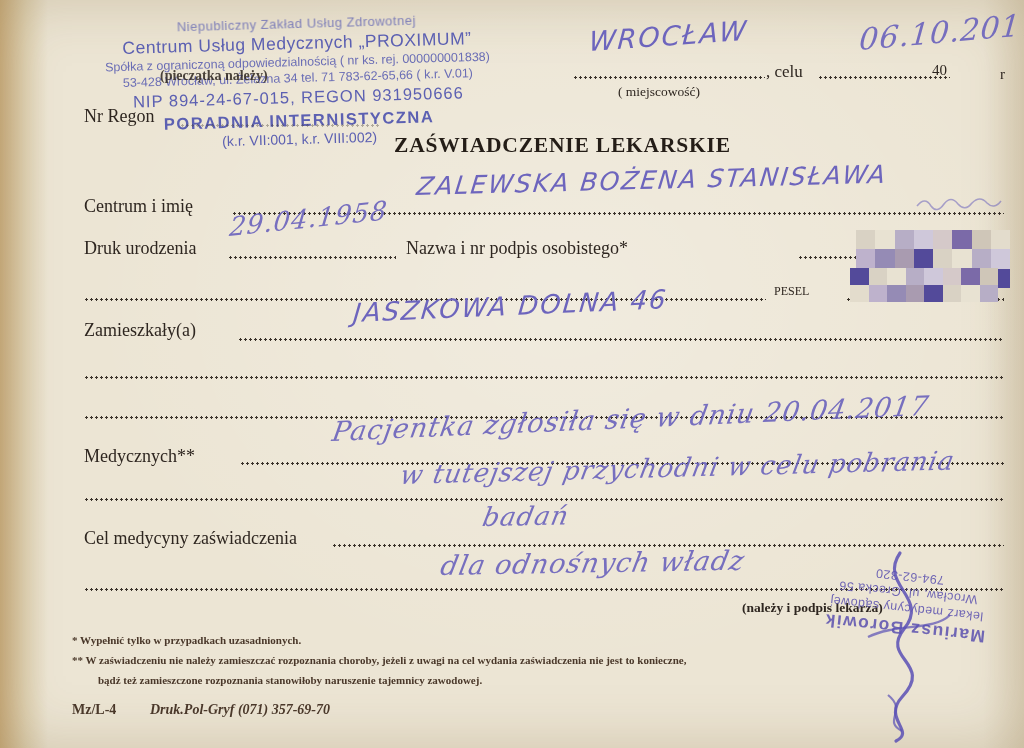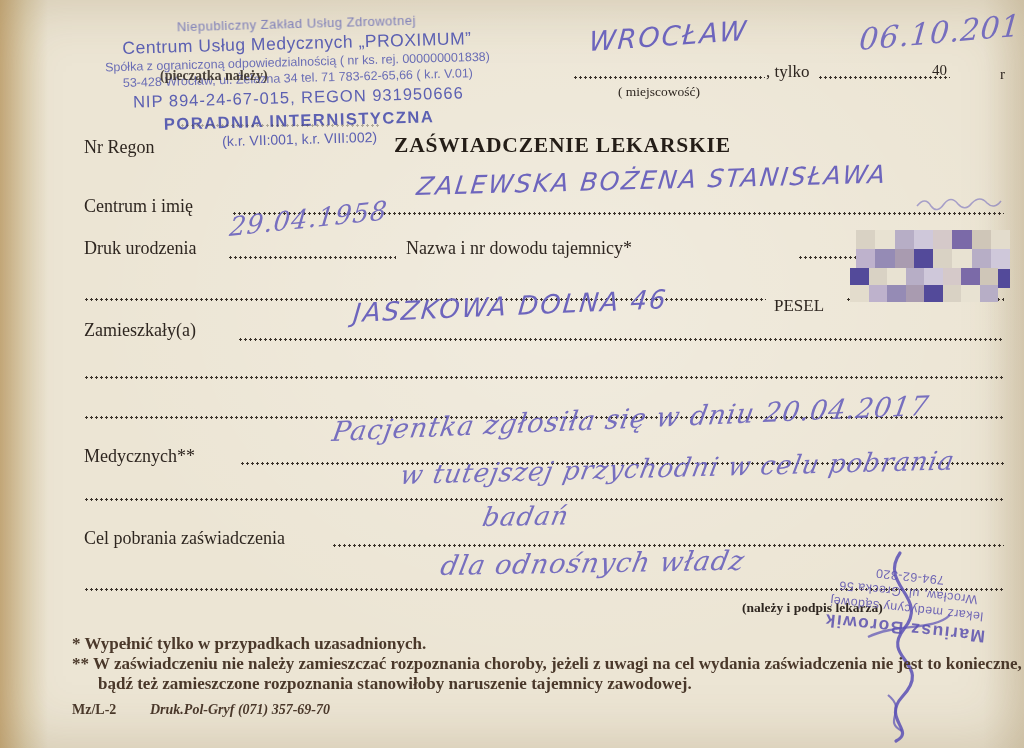--- a/index.html
+++ b/index.html
@@ -40,21 +40,21 @@
     letter-spacing:2px;transform-origin:left bottom;
   }
   .hw-cursive{
     font-family:"DejaVu Serif",serif;font-style:italic;
     letter-spacing:1px;transform-origin:left bottom;opacity:.92;
   }
   .title{
     font-size:21.5px;font-weight:bold;letter-spacing:.8px;color:#241d17;white-space:nowrap;
   }
   .foot{
-    font-size:17px;font-weight:bold;color:#4a382a;white-space:nowrap;
+    font-size:11px;font-weight:bold;color:#4a382a;white-space:nowrap;
   }
   .mosaic{display:grid;gap:0;}
   .mosaic div{width:100%;height:100%;}
   .doc-stamp{
     font-family:"Liberation Sans",sans-serif;color:#665cb2;text-align:center;
     transform:rotate(186deg);line-height:1.3;opacity:.92;
   }
   .doc-stamp .name{font-weight:bold;font-size:17.5px;letter-spacing:1.5px;}
   .doc-stamp .s{font-size:12.5px;letter-spacing:.5px;}
   svg{display:block;}
@@ -68,45 +68,45 @@
     <div class="l0">Niepubliczny Zakład Usług Zdrowotnej</div>
     <div class="l1">Centrum Usług Medycznych „PROXIMUM”</div>
     <div class="l2">Spółka z ograniczoną odpowiedzialnością ( nr ks. rej. 000000001838)</div>
     <div class="l3">53-428 Wrocław, ul. Żelazna 34  tel. 71 783-62-65,66 ( k.r. V.01)</div>
     <div class="l4">NIP 894-24-67-015, REGON 931950666</div>
     <div class="l5">PORADNIA INTERNISTYCZNA</div>
     <div class="l6">(k.r. VII:001, k.r. VIII:002)</div>
   </div>
   <div class="abs printed" style="left:160px;top:68px;font-size:14px;font-weight:bold;opacity:.85;">(pieczątka należy)</div>
 
-  <div class="abs label" style="left:84px;top:106px;margin-top:31px;">Nr Regon</div>
+  <div class="abs label" style="left:84px;top:106px;">Nr Regon</div>
   <div class="abs dotline" style="left:180px;top:124px;width:200px;opacity:.35;"></div>
 
   <div class="abs hw hw-caps" style="left:588px;top:26px;font-size:27px;transform:rotate(-4deg) skewX(-8deg);">WROCŁAW</div>
   <div class="abs dotline" style="left:573px;top:76px;width:192px;"></div>
   <div class="abs printed small" style="left:618px;top:84px;font-size:13.5px;">( miejscowość)</div>
-  <div class="abs label" style="left:766px;top:62px;font-size:17px;">, tylko</div>
+  <div class="abs label" style="left:766px;top:62px;font-size:17px;">, celu</div>
   <div class="abs dotline" style="left:818px;top:76px;width:132px;"></div>
   <div class="abs hw hw-cursive" style="left:858px;top:22px;font-size:30px;transform:rotate(-5deg) skewX(-10deg);">06.10.2017</div>
   <div class="abs printed" style="left:932px;top:62px;font-size:15px;">40</div>
   <div class="abs printed" style="left:1000px;top:66px;font-size:15px;">r</div>
 
   <div class="abs title" style="left:394px;top:133px;">ZAŚWIADCZENIE LEKARSKIE</div>
 
   <div class="abs label" style="left:84px;top:196px;">Centrum i imię</div>
   <div class="abs dotline" style="left:232px;top:212px;width:772px;"></div>
   <div class="abs hw hw-caps" style="left:415px;top:172px;font-size:25px;transform:rotate(-1.5deg) skewX(-8deg);">ZALEWSKA BOŻENA STANISŁAWA</div>
   <svg class="abs" style="left:915px;top:192px;opacity:.55;" width="100" height="22">
     <path d="M2,14 q8,-10 14,0 q6,8 13,-2 q7,-9 14,0 q7,8 14,-1 q8,-8 15,0 q7,7 14,-2" fill="none" stroke="#6d65bd" stroke-width="1.6"></path>
   </svg>
 
   <div class="abs label" style="left:84px;top:238px;">Druk urodzenia</div>
   <div class="abs hw hw-cursive" style="left:228px;top:212px;font-size:26px;transform:rotate(-6deg) skewX(-12deg);">29.04.1958</div>
   <div class="abs dotline" style="left:228px;top:256px;width:168px;"></div>
-  <div class="abs label" style="left:406px;top:238px;">Nazwa i nr dowodu tajemnicy*</div>
+  <div class="abs label" style="left:406px;top:238px;">Nazwa i nr podpis osobistego*</div>
   <div class="abs dotline" style="left:798px;top:256px;width:60px;"></div>
   <div class="abs mosaic" style="left: 856px; top: 230px; width: 154px; height: 58px; grid-template-columns: repeat(8, 1fr); grid-template-rows: repeat(3, 1fr);">
       <div style="background: rgb(217, 210, 196);"></div>
       <div style="background: rgb(232, 226, 210);"></div>
       <div style="background: rgb(183, 174, 198);"></div>
       <div style="background: rgb(207, 200, 218);"></div>
       <div style="background: rgb(213, 201, 201);"></div>
       <div style="background: rgb(123, 106, 168);"></div>
       <div style="background: rgb(207, 198, 184);"></div>
       <div style="background: rgb(227, 220, 204);"></div>
@@ -122,21 +122,21 @@
       <div style="background: rgb(123, 106, 168);"></div>
       <div style="background: rgb(207, 198, 184);"></div>
       <div style="background: rgb(227, 220, 204);"></div>
       <div style="background: rgb(190, 178, 204);"></div>
       <div style="background: rgb(149, 139, 181);"></div>
       <div style="background: rgb(169, 155, 176);"></div>
       <div style="background: rgb(83, 74, 154);"></div>
     </div>
 
   <div class="abs dotline" style="left:84px;top:298px;width:682px;"></div>
-  <div class="abs label" style="left:774px;top:296px;font-size:17px;text-align:center;">PESEL</div>
+  <div class="abs label" style="left:774px;top:284px;font-size:12px;text-align:center;">PESEL</div>
   <div class="abs dotline" style="left:846px;top:298px;width:158px;"></div>
   <div class="abs mosaic" style="left: 850px; top: 268px; width: 148px; height: 34px; grid-template-columns: repeat(8, 1fr); grid-template-rows: repeat(2, 1fr);">
       <div style="background: rgb(83, 74, 154);"></div>
       <div style="background: rgb(217, 210, 196);"></div>
       <div style="background: rgb(232, 226, 210);"></div>
       <div style="background: rgb(183, 174, 198);"></div>
       <div style="background: rgb(207, 200, 218);"></div>
       <div style="background: rgb(213, 201, 201);"></div>
       <div style="background: rgb(123, 106, 168);"></div>
       <div style="background: rgb(207, 198, 184);"></div>
@@ -157,21 +157,21 @@
   <div class="abs dotline" style="left:84px;top:376px;width:920px;"></div>
   <div class="abs dotline" style="left:84px;top:416px;width:920px;"></div>
 
   <div class="abs label" style="left:84px;top:446px;">Medycznych**</div>
   <div class="abs dotline" style="left:240px;top:462px;width:764px;"></div>
   <div class="abs hw hw-cursive" style="left:330px;top:416px;font-size:27px;transform:rotate(-2.5deg) skewX(-12deg);">Pacjentka zgłosiła się w dniu 20.04.2017</div>
   <div class="abs hw hw-cursive" style="left:398px;top:460px;font-size:26px;transform:rotate(-1.5deg) skewX(-12deg);">w tutejszej przychodni w celu pobrania</div>
   <div class="abs dotline" style="left:84px;top:498px;width:920px;"></div>
   <div class="abs hw hw-cursive" style="left:480px;top:502px;font-size:26px;transform:rotate(-1deg) skewX(-12deg);">badań</div>
 
-  <div class="abs label" style="left:84px;top:528px;">Cel pobrania zaświadczenia</div>
+  <div class="abs label" style="left:84px;top:528px;">Cel medycyny zaświadczenia</div>
   <div class="abs dotline" style="left:332px;top:544px;width:672px;"></div>
   <div class="abs hw hw-cursive" style="left:438px;top:550px;font-size:27px;transform:rotate(-1deg) skewX(-12deg);">dla odnośnych władz</div>
   <div class="abs dotline" style="left:84px;top:588px;width:920px;"></div>
 
   <div class="abs printed" style="left:742px;top:600px;font-size:13.5px;font-weight:bold;">(należy i podpis lekarza)</div>
 
   <div class="abs doc-stamp" style="left:792px;top:568px;width:230px;">
     <div class="name">Mariusz Borowik</div>
     <div class="s">lekarz medycyny sądowej</div>
     <div class="s">Wrocław, ul. Grecka 56</div>
@@ -181,16 +181,16 @@
   <svg class="abs" style="left:838px;top:545px;" width="130" height="200">
     <path d="M62,8 C40,40 92,52 66,84 C42,114 96,118 64,152 C44,174 78,186 58,196" fill="none" stroke="#5a50b5" stroke-width="3.2" stroke-linecap="round" opacity=".85"></path>
     <path d="M30,92 C58,78 96,86 112,70" fill="none" stroke="#5a50b5" stroke-width="2.4" opacity=".7"></path>
     <path d="M50,150 C70,166 44,176 64,186" fill="none" stroke="#5a50b5" stroke-width="2.2" opacity=".7"></path>
   </svg>
 
   <div class="abs foot" style="left:72px;top:634px;">* Wypełnić tylko w przypadkach uzasadnionych.</div>
   <div class="abs foot" style="left:72px;top:654px;">** W zaświadczeniu nie należy zamieszczać rozpoznania choroby, jeżeli z uwagi na cel wydania zaświadczenia nie jest to konieczne,</div>
   <div class="abs foot" style="left:98px;top:674px;">bądź też zamieszczone rozpoznania stanowiłoby naruszenie tajemnicy zawodowej.</div>
 
-  <div class="abs foot" style="left:72px;top:702px;font-size:14px;">Mz/L-2</div>
+  <div class="abs foot" style="left:72px;top:702px;font-size:14px;">Mz/L-4</div>
   <div class="abs foot" style="left:150px;top:702px;font-size:14px;font-style:italic;">Druk.Pol-Gryf (071) 357-69-70</div>
 
 </div>
 
 </body></html>

